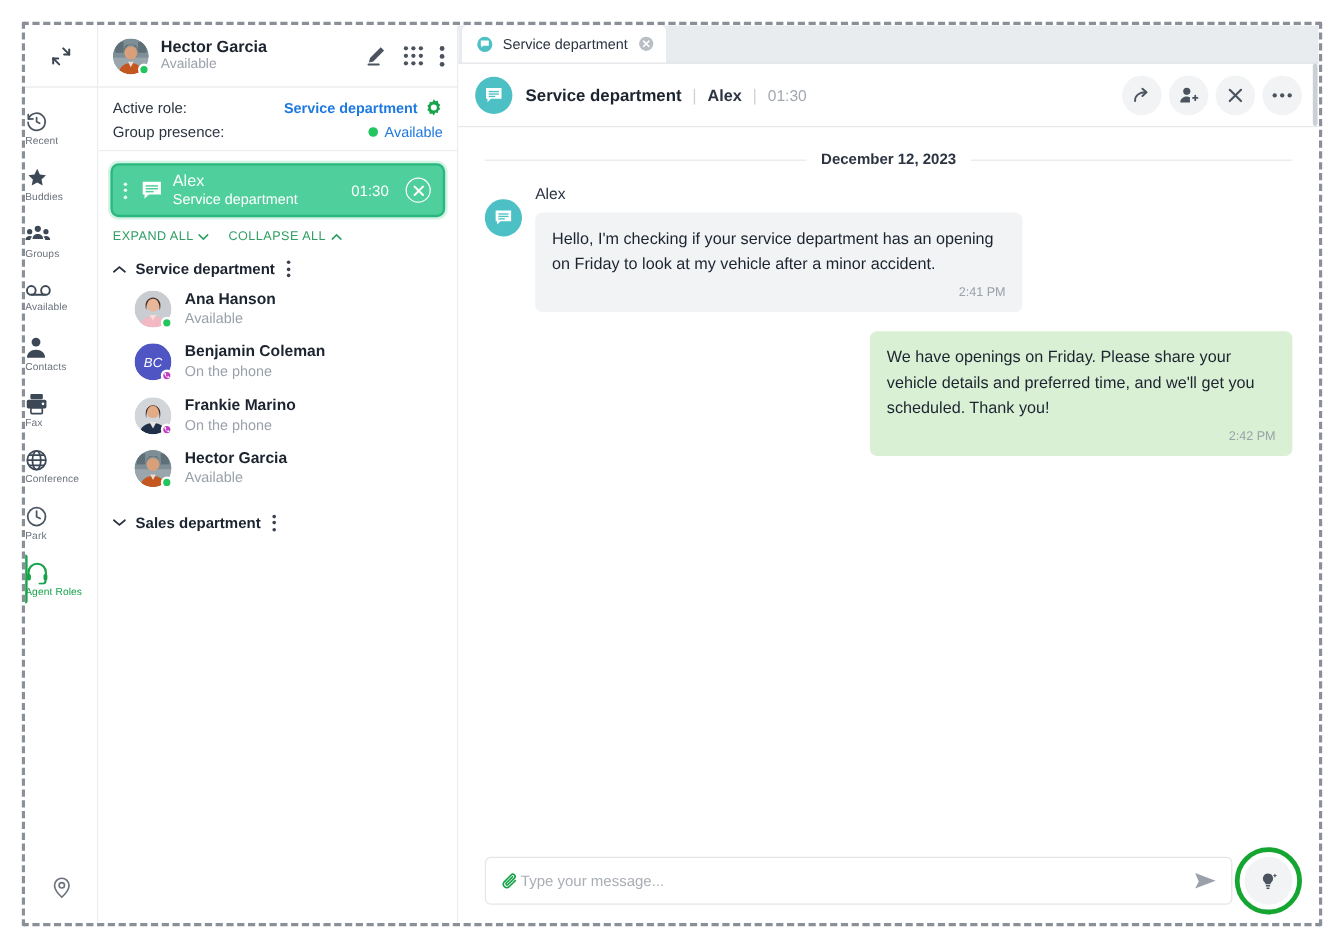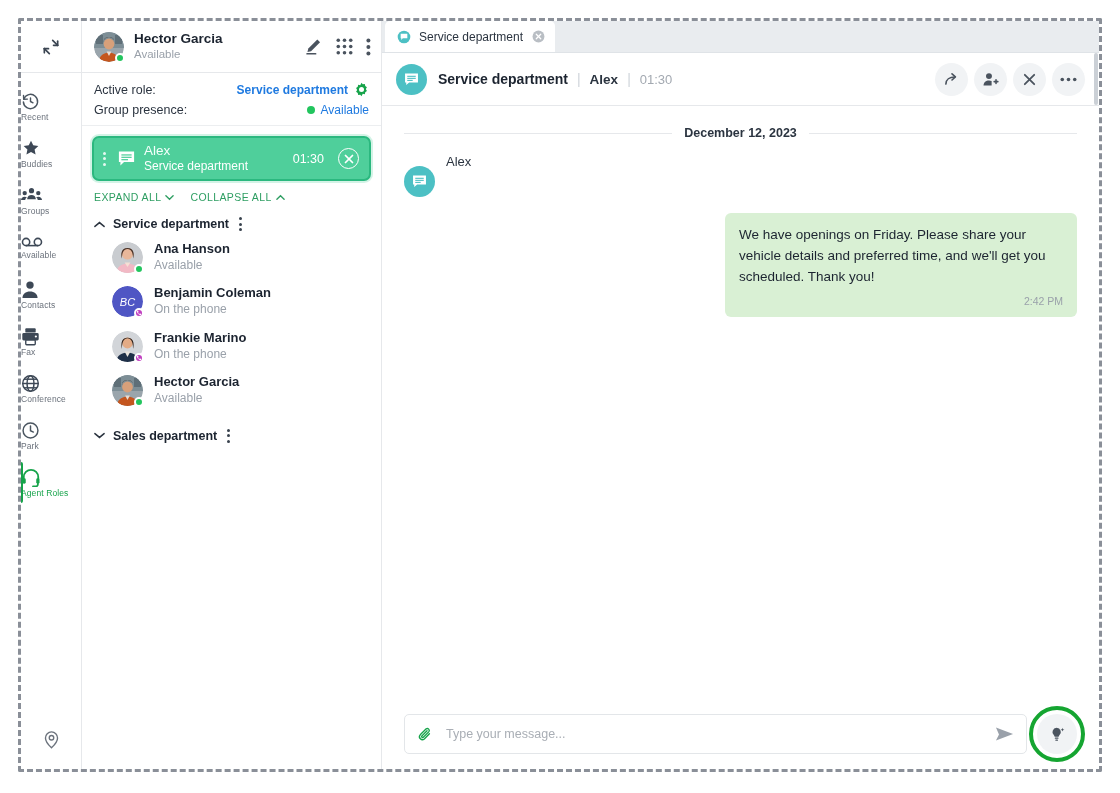--- a/index.html
+++ b/index.html
@@ -269,21 +269,21 @@
     height: 70px;
     display: flex; align-items: center;
     position: relative;
   }
   .inputbox {
     flex: 1 1 auto;
     height: 40px;
     border: 1px solid #e3e6e9;
     border-radius: 5px;
     display: flex; align-items: center;
-    padding: 0 12px 0 12px; gap: 12px;
+    padding: 0 12px 0 12px; gap: 0;
     background: #fff;
   }
   .clip { color: #16a34a; display: flex; cursor: pointer; }
   .ph { flex: 1 1 auto; font-size: 12.5px; color: #a9aeb5; cursor: text; }
   .send { color: #9aa1aa; display: flex; cursor: pointer; }
   .ai-btn {
     width: 40px; height: 40px; border-radius: 50%;
     background: #f1f3f5;
     display: flex; align-items: center; justify-content: center;
     margin-left: 10px; position: relative;
@@ -794,20 +794,24 @@
             <svg width="17" height="17" viewBox="0 0 20 20" fill="#ffffff">
               <path d="M2.4 2.8h15.2v10.6H7.2L3.8 16.6v-3.2H2.4z"></path>
               <rect x="5" y="5.6" width="10" height="1.3" fill="#4cc0c4"></rect>
               <rect x="5" y="8" width="10" height="1.3" fill="#4cc0c4"></rect>
               <rect x="5" y="10.4" width="6.4" height="1.3" fill="#4cc0c4"></rect>
             </svg>
           </span>
         </span>
         <span class="m-body">
           <span class="m-name" style="display:block">Alex</span>
+          <span class="bubble" style="display:block">
+            <span>Hello, I'm checking if your service department has an opening on Friday to look at my vehicle after a minor accident.</span>
+            <span class="tm">2:41 PM</span>
+          </span>
         </span>
       </div>
 
       <div class="m-out">
         <span class="bubble out" style="display:block">
           <span>We have openings on Friday. Please share your vehicle details and preferred time, and we'll get you scheduled. Thank you!</span>
           <span class="tm">2:42 PM</span>
         </span>
       </div>
     </div>

